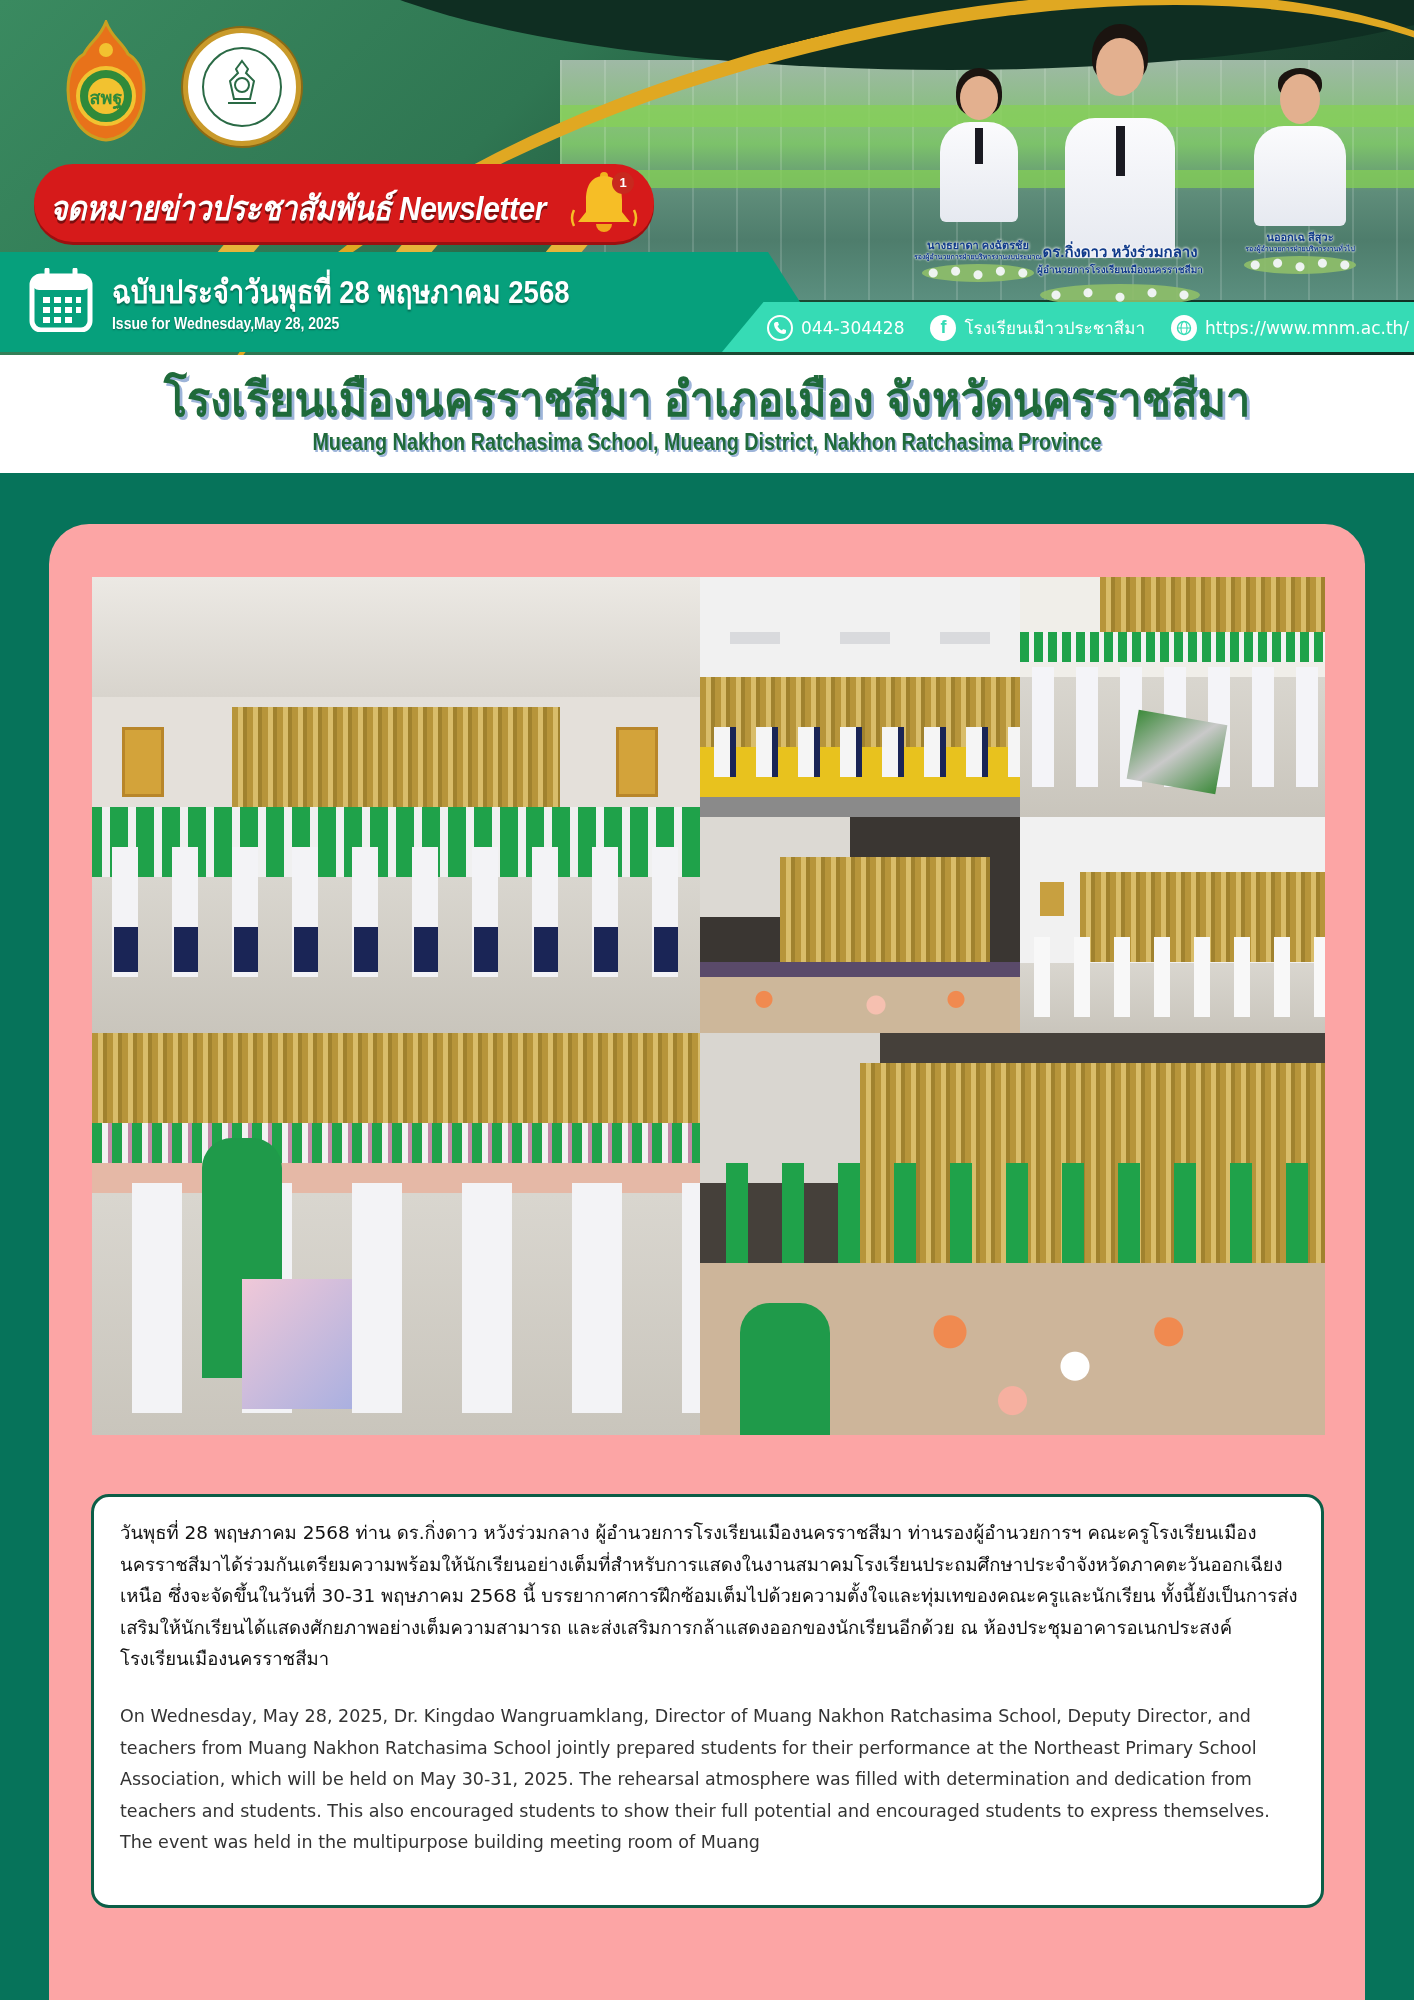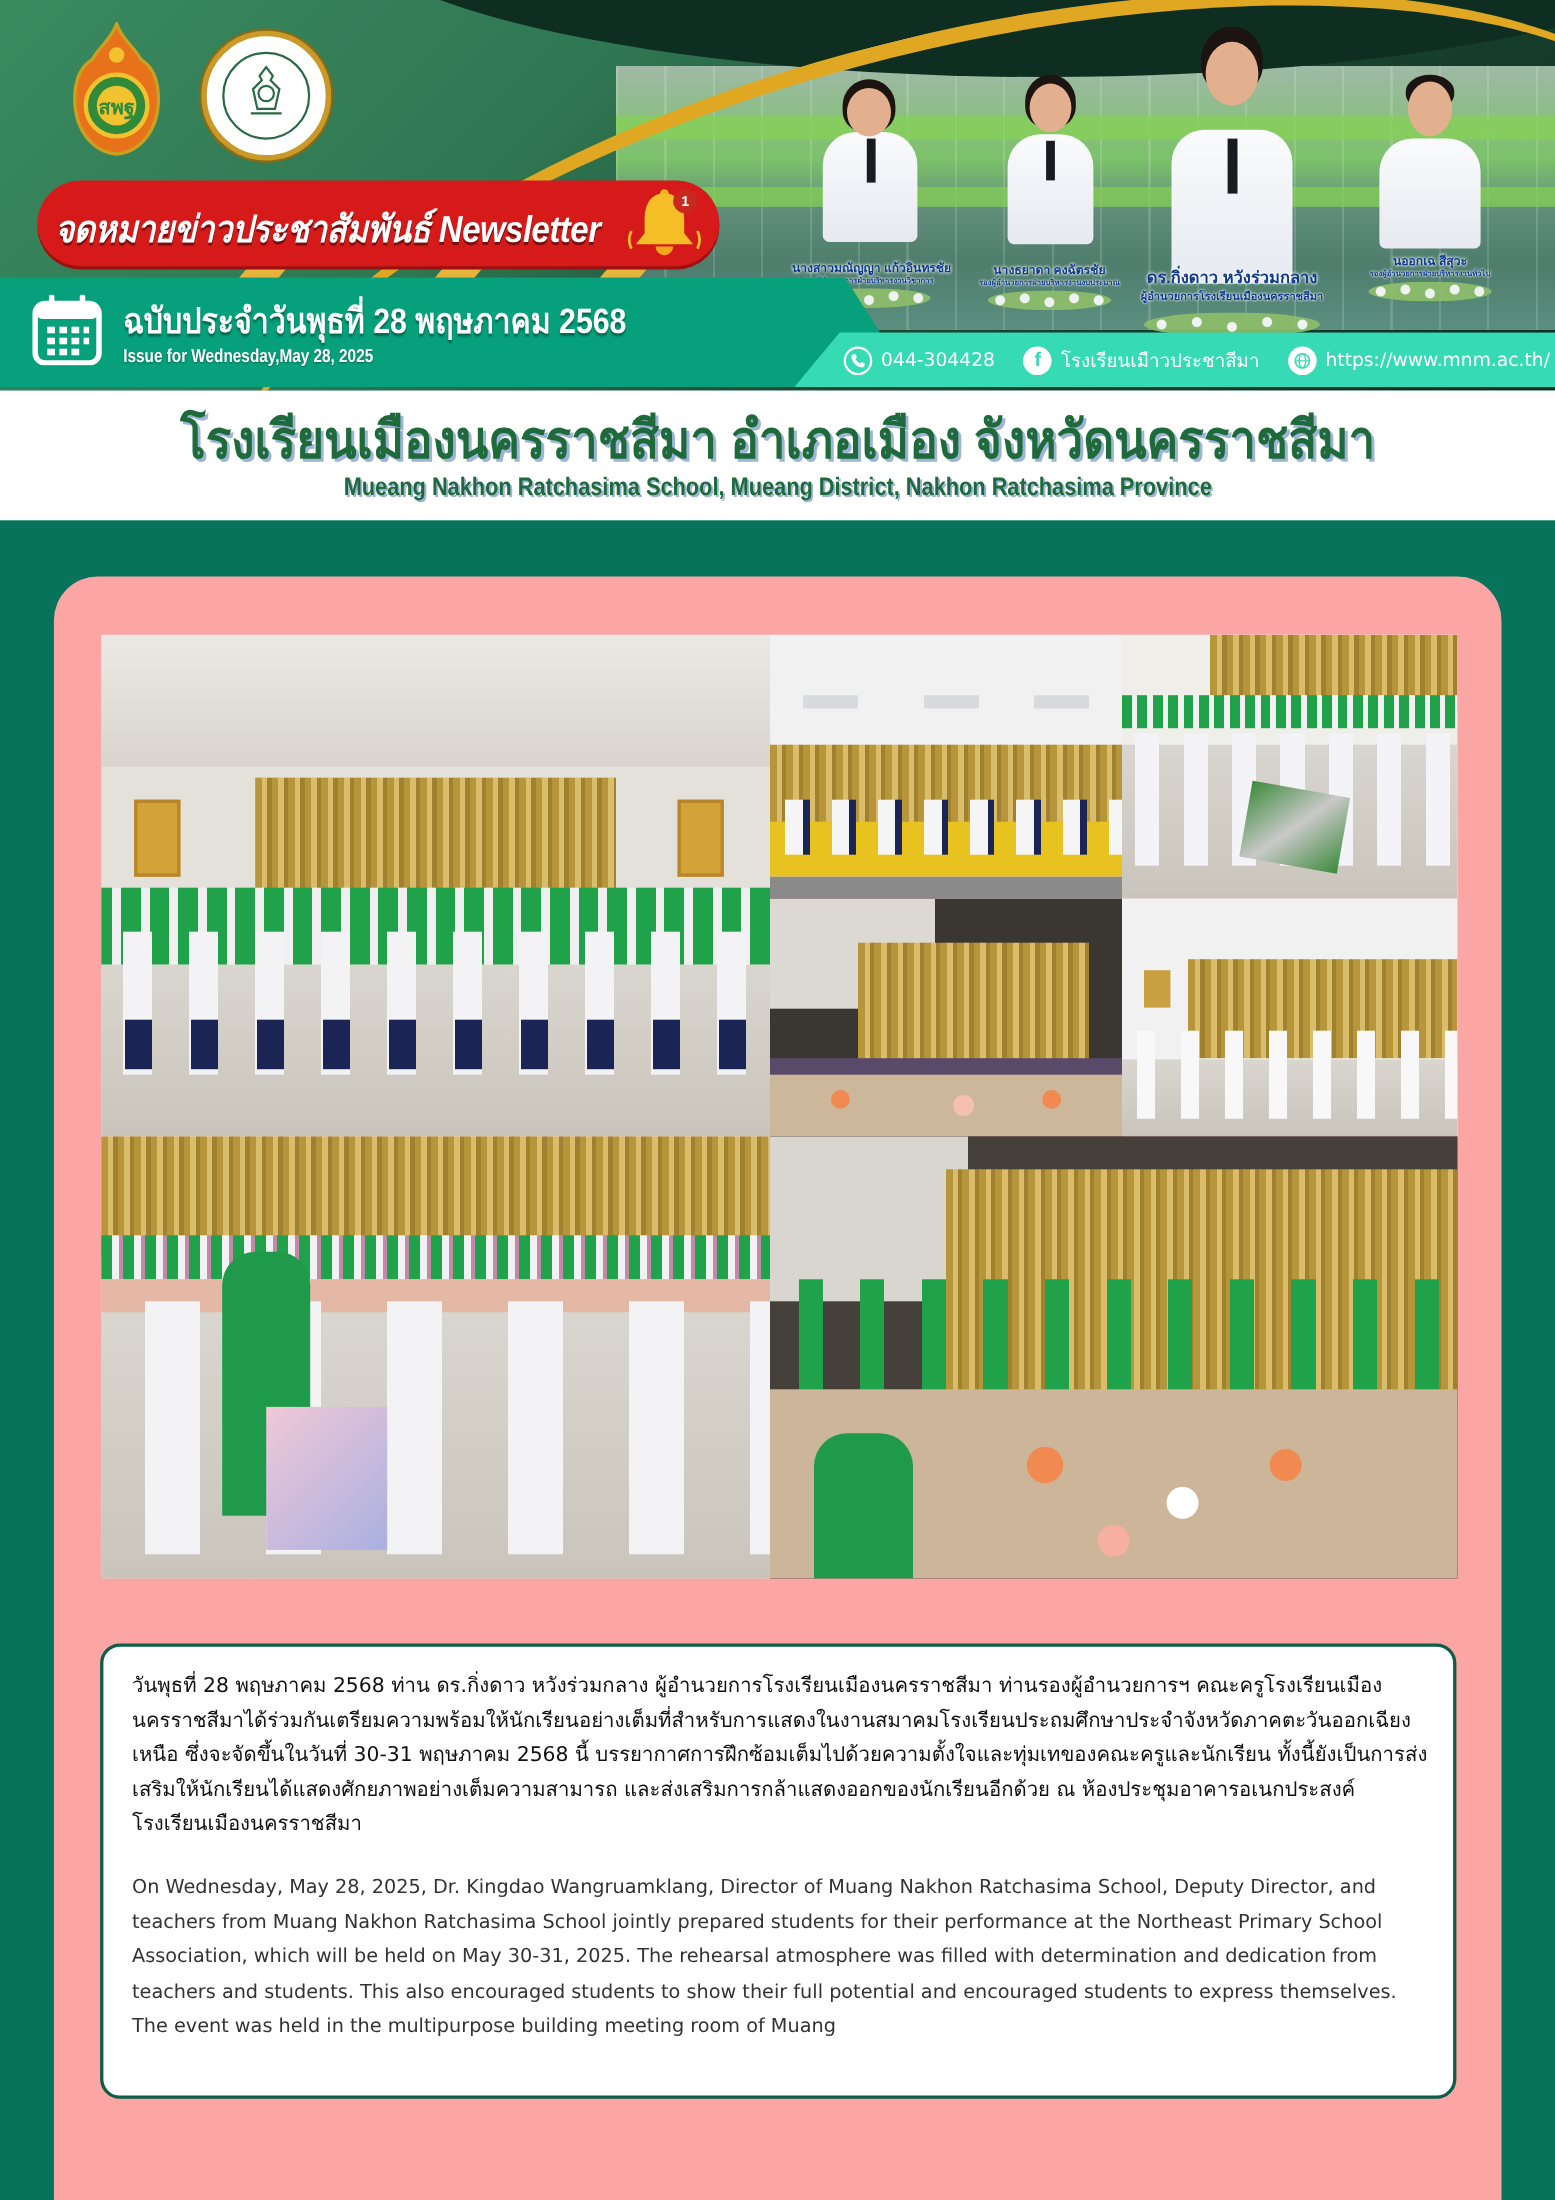--- a/index.html
+++ b/index.html
@@ -118,30 +118,21 @@
 
   <div class="logo-school">
     <div class="inner"></div>
     <svg class="glyph" viewBox="0 0 36 50">
       <path d="M18 2 L24 10 L22 14 L30 22 L26 40 L10 40 L6 22 L14 14 L12 10 Z" fill="none" stroke="#2a6a45" stroke-width="2"></path>
       <circle cx="18" cy="26" r="7" fill="none" stroke="#2a6a45" stroke-width="2"></circle>
       <path d="M4 44 L32 44" stroke="#2a6a45" stroke-width="2"></path>
     </svg>
   </div>
 
-  <div class="staff" style="left:720px; top:50px; width:140px; height:230px;">
-    <div class="body" style="left:28px; top:70px; width:86px; height:100px;"></div>
-    <div class="tie" style="left:68px; top:76px; height:40px;"></div>
-    <div class="hair" style="left:46px; top:22px; width:48px; height:48px;"></div>
-    <div class="head" style="left:50px; top:30px; width:40px; height:44px;"></div>
-    <div class="name" style="top:184px; font-size:11px;">นางสาวมณัญญา แก้วอินทรชัย</div>
-    <div class="role" style="top:199px; font-size:7px;">รองผู้อำนวยการฝ่ายบริหารงานวิชาการ</div>
-    <div class="flowers" style="top:212px;"></div>
-  </div>
-  <div class="staff" style="left:884px; top:50px; width:140px; height:230px;">
+  <div class="staff" style="left:908px; top:50px; width:140px; height:230px;">
     <div class="body" style="left:32px; top:72px; width:78px; height:100px;"></div>
     <div class="tie" style="left:67px; top:78px; height:36px;"></div>
     <div class="hair" style="left:48px; top:18px; width:46px; height:48px;"></div>
     <div class="head" style="left:52px; top:26px; width:38px; height:44px;"></div>
     <div class="name" style="top:186px; font-size:11px;">นางธยาดา คงฉัตรชัย</div>
     <div class="role" style="top:201px; font-size:7px;">รองผู้อำนวยการฝ่ายบริหารงานงบประมาณ</div>
     <div class="flowers" style="top:214px;"></div>
   </div>
   <div class="staff" style="left:1020px; top:14px; width:200px; height:300px;">
     <div class="body" style="left:45px; top:104px; width:110px; height:140px;"></div>

